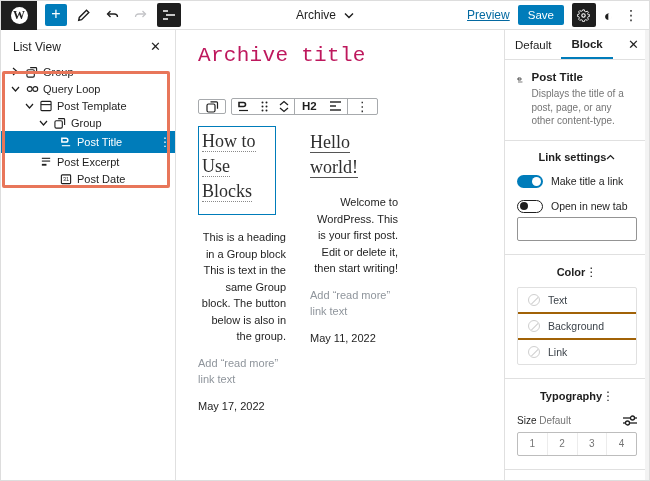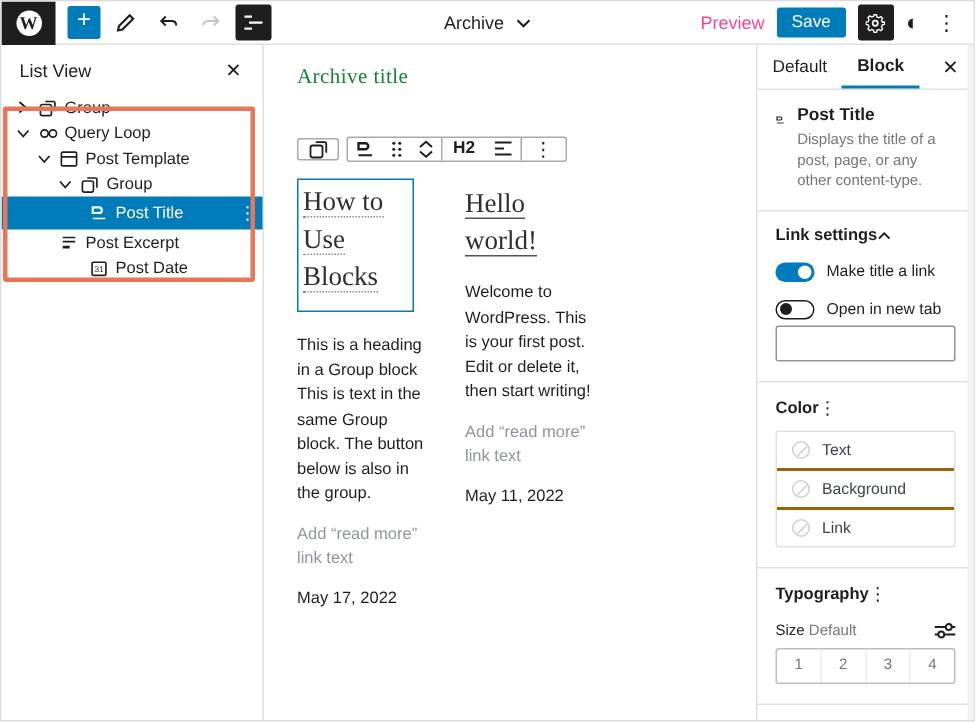--- a/index.html
+++ b/index.html
@@ -37,21 +37,21 @@
   .tb-icon.disabled { color: #c3c4c7; }
   .tb-icon-active {
     width: 24px; height: 24px; background: #1e1e1e; border-radius: 2px;
     display: flex; align-items: center; justify-content: center; cursor: pointer;
   }
   .doc-switcher {
     position: absolute; left: 50%; transform: translateX(-50%);
     display: flex; align-items: center; gap: 8px; font-size: 12px; cursor: pointer;
   }
   .tb-right { margin-left: auto; display: flex; align-items: center; gap: 8px; padding-right: 8px; }
-  .preview-link { color: #ec4899; font-size: 12px; cursor: pointer; }
+  .preview-link { color: #0369a1; font-size: 12px; cursor: pointer; text-decoration: underline; }
   .save-btn {
     background: #007cba; color: #fff; border: none; border-radius: 2px;
     font-size: 11.5px; padding: 4px 10px; font-family: inherit; cursor: pointer;
   }
   .contrast-icon { font-size: 15px; cursor: pointer; }
   .kebab { font-size: 14px; letter-spacing: 0; cursor: pointer; padding: 0 3px; }
 
   
   .main { display: flex; height: 452px; }
 
@@ -76,22 +76,22 @@
   .lv-ico { width: 14px; flex: none; display: flex; justify-content: center; }
   .lv-kebab { position: absolute; right: 4px; color: #fff; font-size: 12px; }
   .annotation {
     position: absolute; left: 1px; top: 41px; width: 168px; height: 117px;
     border: 3px solid #e8765a; border-radius: 2px; pointer-events: none; z-index: 5;
   }
 
   
   .canvas { flex: 1; background: #fff; padding: 14px 0 0 22px; overflow: hidden; }
   .page-title {
-    font-family: Liberation Serif, serif; font-weight: normal;
-    font-size: 14px; color: #15803d; letter-spacing: 0.3px;
+    font-family: Liberation Mono, monospace; font-weight: normal;
+    font-size: 21px; color: #be185d; letter-spacing: 0.3px;
   }
   .block-toolbar { margin-top: 25px; display: flex; gap: 5px; height: 28px; align-items: center; }
   .bt-parent {
     width: 28px; border: 1px solid #a7aaad; border-radius: 2px; background: #fff;
     display: flex; align-items: center; justify-content: center; cursor: pointer;
   }
   .bt-box { display: flex; border: 1px solid #a7aaad; border-radius: 2px; background: #fff; }
   .bt-cell { display: flex; align-items: center; justify-content: center; padding: 0 5px; cursor: pointer; }
   .bt-sep { border-left: 1px solid #a7aaad; }
   .bt-h2 { font-size: 11.5px; font-weight: bold; padding: 0 7px; }
@@ -100,35 +100,35 @@
 
   .content-cols { margin-top: 6px; display: flex; gap: 24px; }
   .col { width: 88px; }
   .sel-box { border: 1.5px solid #007cba; padding: 2px 4px 10px 3px; width: 78px; }
   .post-heading {
     font-family: "Liberation Serif", serif; font-weight: normal;
     font-size: 18px; line-height: 25px; color: #2f2f2f;
   }
   .post-heading .tl { border-bottom: 1px dotted #8a8a8a; }
   .post-heading.solid .tl { border-bottom: 1px solid #555; }
-  .post-body { margin-top: 14px; font-size: 11px; line-height: 16.5px; color: #1e1e1e; }
+  .post-body { margin-top: 14px; font-size: 11px; line-height: 16.5px; color: #1e1e1e; text-align: right; }
   .read-more { margin-top: 10px; font-size: 11px; line-height: 16px; color: #8f959c; cursor: pointer; }
   .post-date { margin-top: 13px; font-size: 11px; color: #1e1e1e; }
 
   
   .sidebar { width: 145px; flex: none; border-left: 1px solid #e0e0e0; background: #fff; position: relative; }
   .sb-tabs { display: flex; align-items: stretch; height: 30px; border-bottom: 1px solid #e0e0e0; }
   .sb-tab { display: flex; align-items: center; padding: 0 10px; font-size: 11.5px; cursor: pointer; }
   .sb-tab.active { font-weight: bold; border-bottom: 2.5px solid #007cba; }
   .sb-close { margin-left: auto; display: flex; align-items: center; padding-right: 10px; font-size: 13px; cursor: pointer; }
   .block-card { display: flex; gap: 8px; padding: 11px 12px 12px; border-bottom: 1px solid #e0e0e0; }
   .block-card-title { font-size: 11.5px; font-weight: bold; }
   .block-card-desc { font-size: 10px; line-height: 13.5px; color: #757575; margin-top: 4px; }
   .sb-section { padding: 10px 12px 13px; border-bottom: 1px solid #e0e0e0; }
-  .sb-sec-head { display: flex; align-items: center; justify-content: flex-start; cursor: pointer; }
+  .sb-sec-head { display: flex; align-items: center; justify-content: center; cursor: pointer; }
   .sb-sec-title { font-size: 11px; font-weight: bold; }
   .sb-kebab { font-size: 12px; color: #1e1e1e; cursor: pointer; }
   .toggle-row { display: flex; align-items: center; gap: 8px; margin-top: 12px; cursor: pointer; }
   .toggle-row span.lbl { font-size: 10.5px; }
   .tgl { width: 26px; height: 13px; border-radius: 7px; position: relative; flex: none; }
   .tgl.on { background: #007cba; }
   .tgl.on::after { content:""; position: absolute; right: 2px; top: 2px; width: 9px; height: 9px; border-radius: 50%; background: #fff; }
   .tgl.off { background: #fff; border: 1px solid #1e1e1e; }
   .tgl.off::after { content:""; position: absolute; left: 2px; top: 1.5px; width: 8px; height: 8px; border-radius: 50%; background: #1e1e1e; }
   .field-label { font-size: 10px; margin-top: 12px; color: #1e1e1e; }

